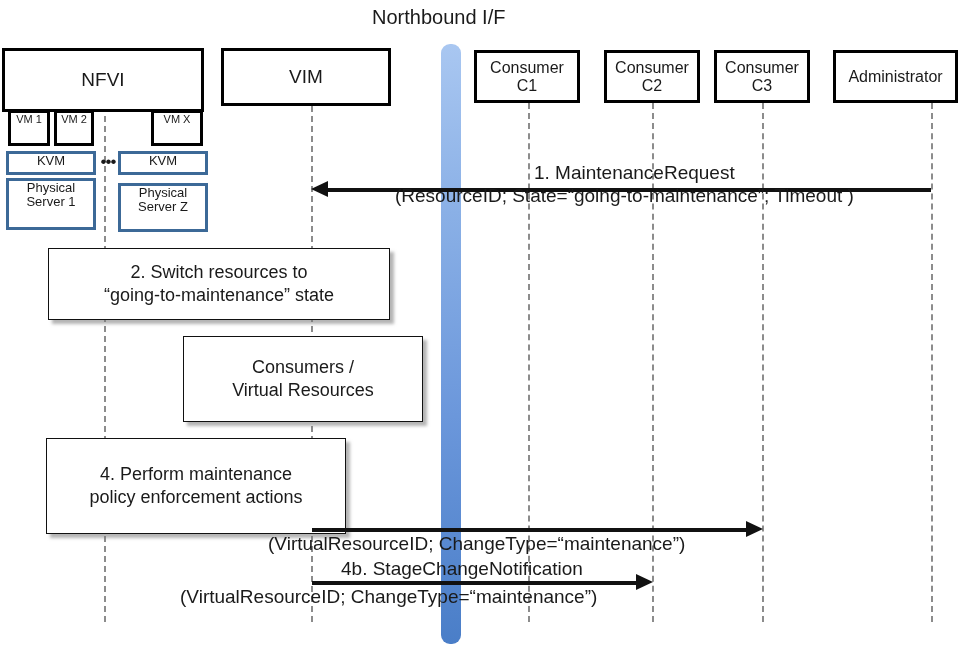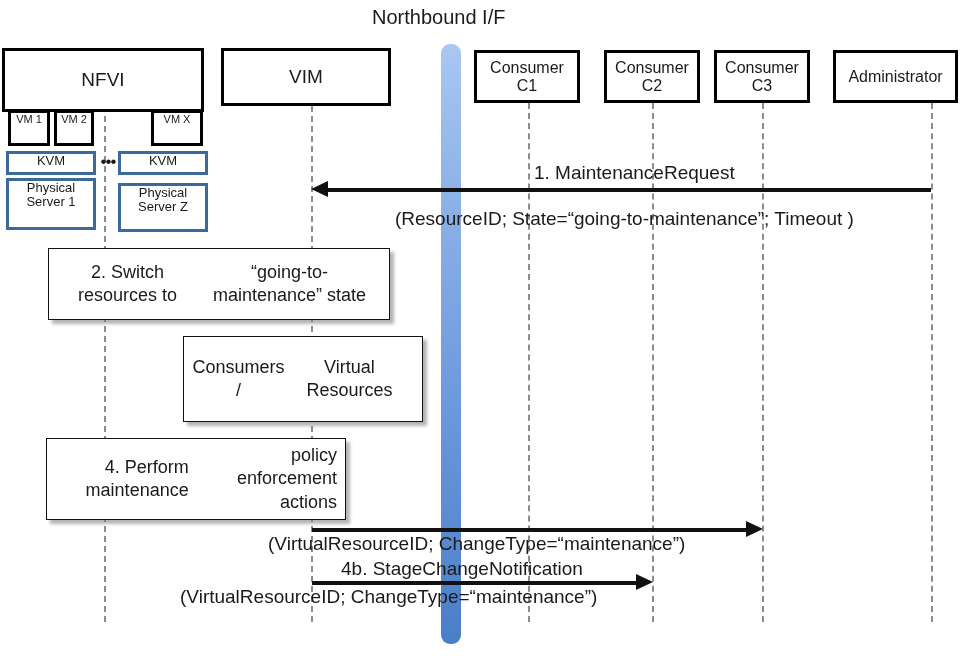--- a/index.html
+++ b/index.html
@@ -106,32 +106,32 @@
   }
 
   
   .note {
     position: absolute;
     box-sizing: border-box;
     border: 1.5px solid #111111;
     background: #ffffff;
     box-shadow: 4px 4px 3px rgba(120,120,120,0.55);
     display: flex;
-    flex-direction: row;
+    flex-direction: column;
     align-items: center;
     justify-content: center;
     text-align: center;
     font-size: 18px;
     line-height: 1.28;
     z-index: 7;
     padding: 2px 8px;
   }
   .note-2 { left: 48px;  top: 248px; width: 342px; height: 72px; }
   .note-3 { left: 183px; top: 336px; width: 240px; height: 86px; }
-  .note-4 { left: 46px;  top: 438px; width: 300px; height: 82px; text-align: right; }
+  .note-4 { left: 46px;  top: 438px; width: 300px; height: 96px; text-align: right; }
 
   
   .msg-line {
     position: absolute;
     height: 0;
     border-top: 4px solid #111111;
     z-index: 8;
   }
   .arrowhead {
     position: absolute;
@@ -151,21 +151,21 @@
   }
   .msg-label {
     position: absolute;
     font-size: 19px;
     line-height: 1.18;
     white-space: nowrap;
     background: transparent;
     z-index: 10;
   }
   .msg-label.m1a  { left: 534px; top: 162px; }
-  .msg-label.m1b  { left: 395px; top: 208px; }
+  .msg-label.m1b  { left: 395px; top: 185px; }
   .msg-label.m4aa { left: 381px; top: 505px; }
   .msg-label.m4ab { left: 268px; top: 533px; }
   .msg-label.m4ba { left: 341px; top: 558px; }
   .msg-label.m4bb { left: 180px; top: 586px; }
 </style>
 </head>
 <body>
 
 <div id="canvas">
 

